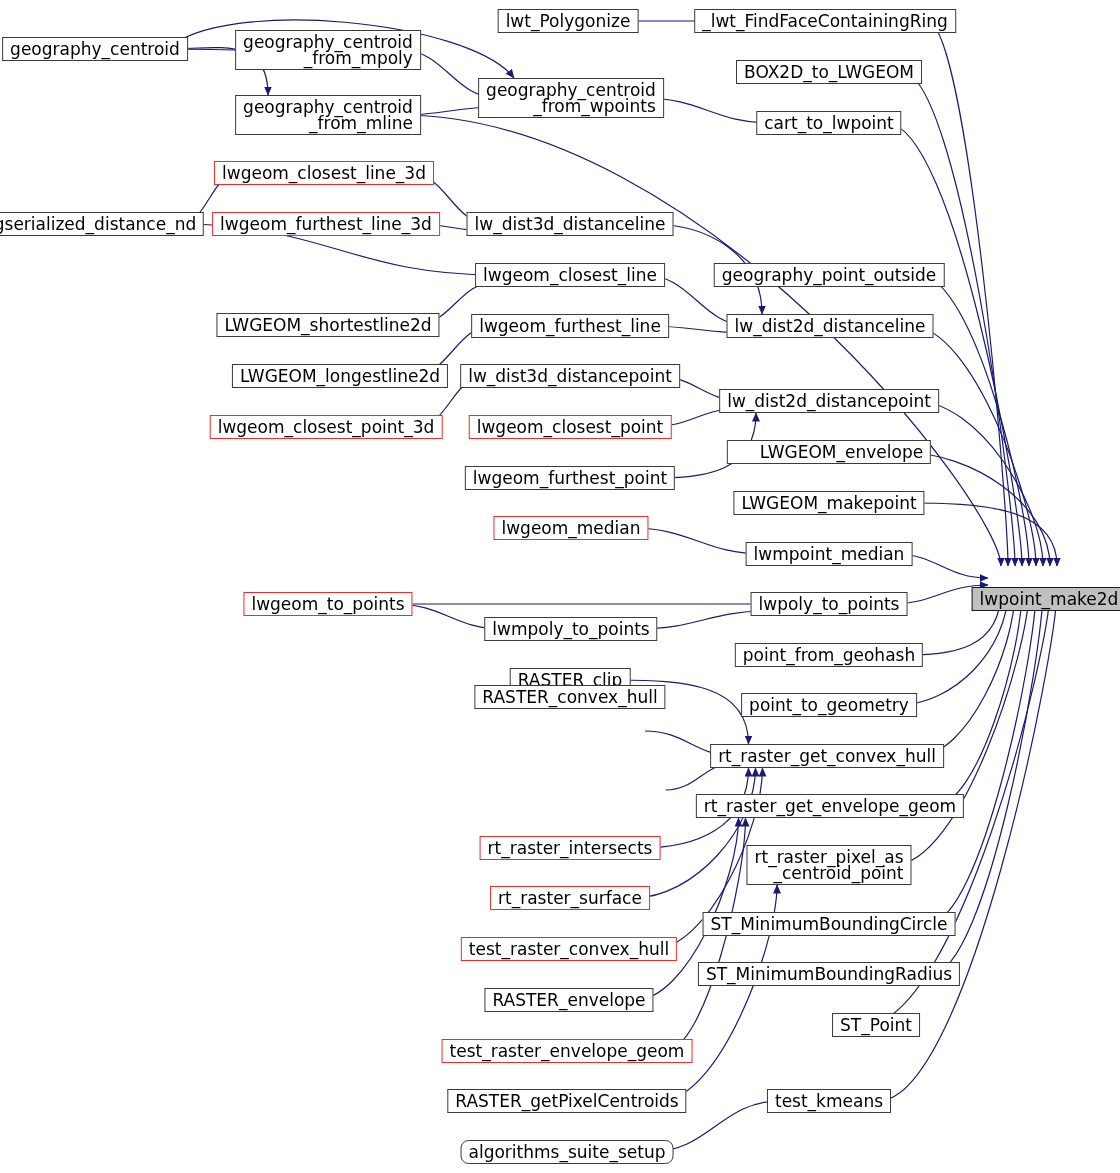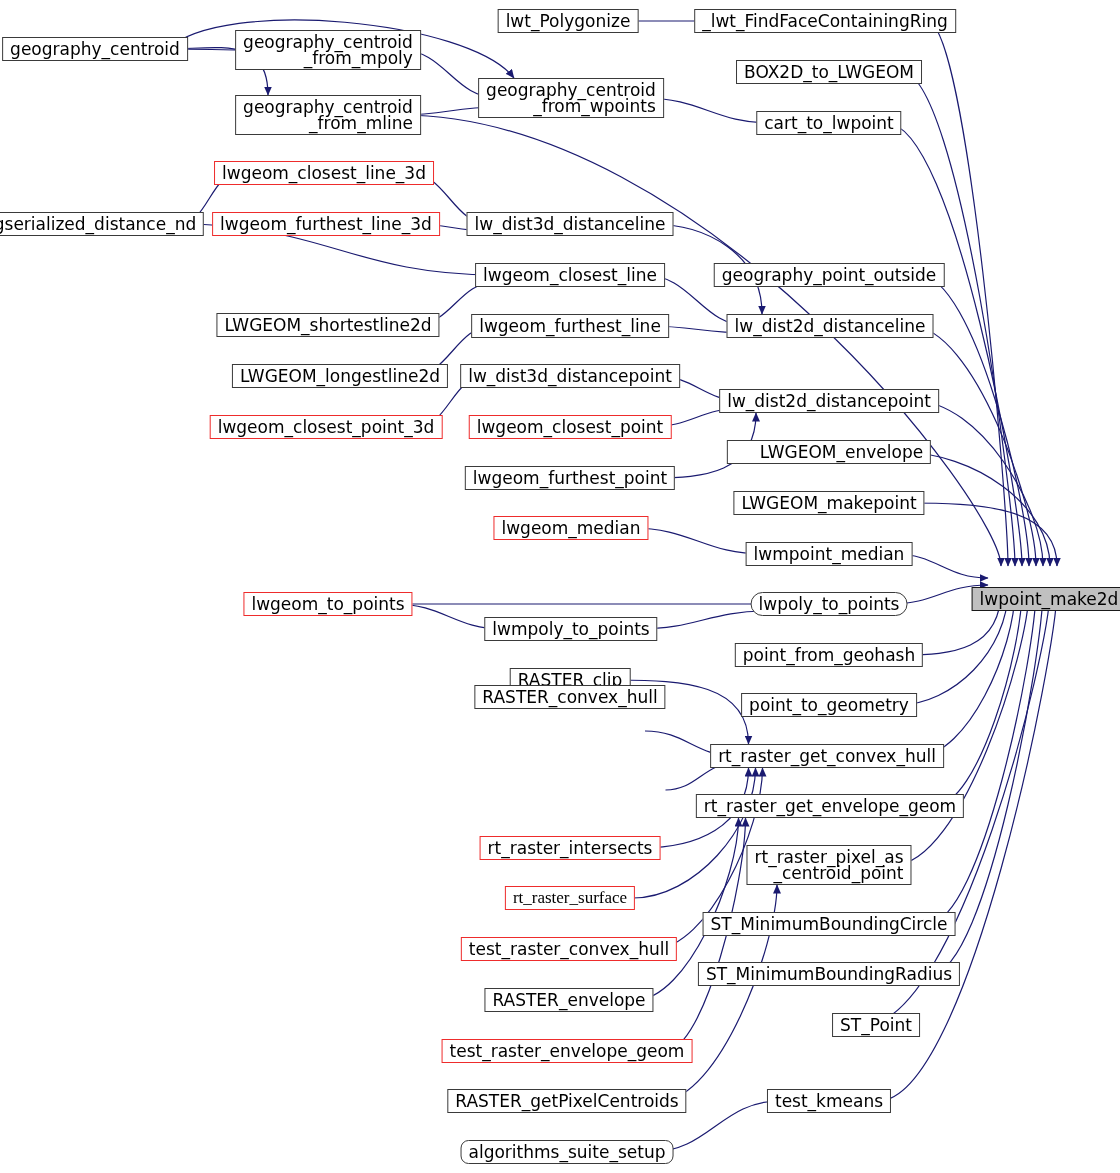--- a/index.html
+++ b/index.html
@@ -194,39 +194,39 @@
     </div>
     <div class="node normal" style="left: 829px; top: 542px;">
       <div class="ln">lwmpoint_median</div>
     </div>
     <div class="node red" style="left: 328px; top: 592px;">
       <div class="ln">lwgeom_to_points</div>
     </div>
     <div class="node normal" style="left: 571px; top: 617px;">
       <div class="ln">lwmpoly_to_points</div>
     </div>
-    <div class="node normal" style="left: 829px; top: 592px; border-radius: 12px;">
+    <div class="node normal" style="left: 829px; top: 592px;">
       <div class="ln">lwpoly_to_points</div>
     </div>
     <div class="node normal" style="left: 829px; top: 643px;">
       <div class="ln">point_from_geohash</div>
     </div>
     <div class="node normal" style="left: 829px; top: 693px;">
       <div class="ln">point_to_geometry</div>
     </div>
     <div class="node normal" style="left: 570px; top: 668px;">
       <div class="ln">RASTER_clip</div>
     </div>
     <div class="node normal" style="left: 570px; top: 685px;">
       <div class="ln">RASTER_convex_hull</div>
     </div>
     <div class="node red" style="left: 570px; top: 836px;">
       <div class="ln">rt_raster_intersects</div>
     </div>
-    <div class="node red" style="left: 570px; top: 886px; font-family: Liberation Serif, serif;">
+    <div class="node red" style="left: 570px; top: 886px;">
       <div class="ln">rt_raster_surface</div>
     </div>
     <div class="node red" style="left: 569px; top: 937px;">
       <div class="ln">test_raster_convex_hull</div>
     </div>
     <div class="node normal" style="left: 569px; top: 988px;">
       <div class="ln">RASTER_envelope</div>
     </div>
     <div class="node red" style="left: 567px; top: 1039px;">
       <div class="ln">test_raster_envelope_geom</div>

